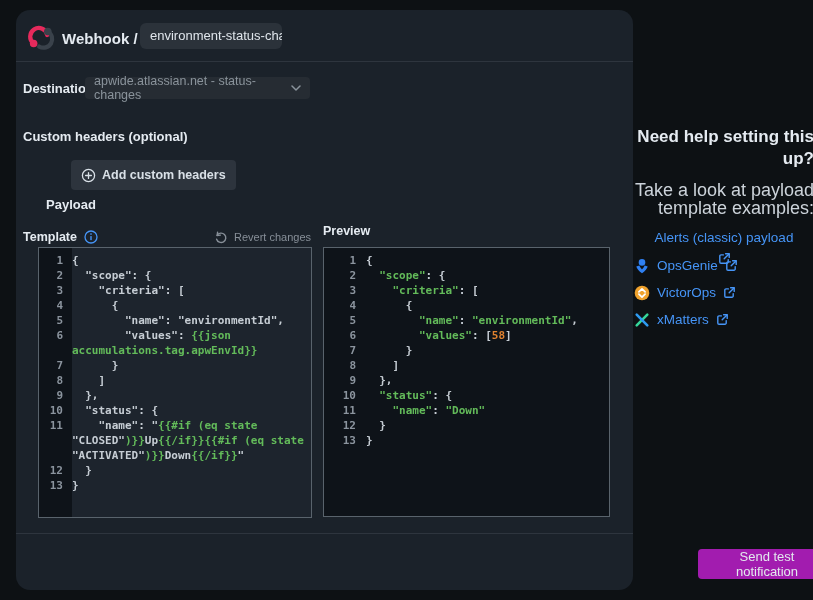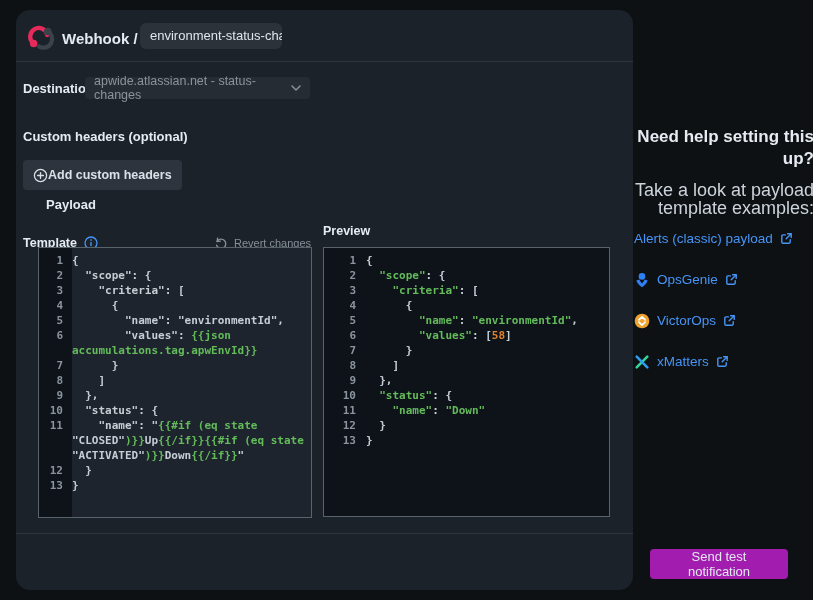--- a/index.html
+++ b/index.html
@@ -15,22 +15,22 @@
   .name-pill { background:#2b323a; border-radius:6px; color:#dfe5eb; font-size:13px;
                height:26px; line-height:26px; padding:0 10px; overflow:hidden; white-space:nowrap; }
   .divider { height:1px; background:#2e353e; left:0; right:0; }
 
   .section-label { font-size:13px; font-weight:700; color:#e5ebf1; }
 
   .dropdown { background:#262c33; border-radius:4px; height:22px; display:flex; align-items:center;
               padding:0 9px; color:#8a939b; font-size:12.5px; cursor:pointer; }
 
   .btn { background:#2d343d; border:none; border-radius:4px; color:#d9e0e7; font-size:12.5px;
-         font-weight:700; display:flex; align-items:center; padding:15px 10px; height:23px;
-         font-family:"Liberation Sans", sans-serif; cursor:pointer; }
+         font-weight:700; display:flex; align-items:center; gap:6px; padding:15px 10px; height:23px;
+         font-family:"Liberation Sans", sans-serif; cursor:pointer;margin-left:48px; }
   .btn-send { background:#a21caf; height:29px; font-size:13px; font-weight:400; color:#e3e9ee;
               justify-content:center; }
 
   .editor-head { display:flex; justify-content:space-between; align-items:center; }
   .editor-title { font-size:12.5px; font-weight:700; color:#e5ebf1; display:flex; align-items:center; gap:7px; }
   .revert { display:flex; align-items:center; gap:6px; color:#878f98; font-size:11px; cursor:pointer; }
 
   
   .editor { border:1px solid #59636c; font-family:"DejaVu Sans Mono", monospace;
             font-size:11px; line-height:15px; font-weight:700; padding-top:5px; overflow:hidden; }
@@ -45,21 +45,21 @@
   #template-editor .code-text { width:240px; }
   #preview-editor .code-text { flex:1; }
   .tok-p { color:#c6cdd4; }
   .tok-g { color:#63bb5a; }
   .tok-o { color:#e0822f; }
 
   
   .help-title { font-size:17px; font-weight:700; color:#e5ebf1; line-height:22px; }
   .help-sub { font-size:18px; color:#ccd3da; line-height:17.5px; margin-top:12px; }
   .help-link { display:flex; align-items:center; gap:7px; color:#4695f7; font-size:13.5px;
-               text-decoration:none; margin-top:24px; height:17px; cursor:pointer; }
+               text-decoration:none; margin-top:10px; height:17px; cursor:pointer; }
   .help-link .lbl { white-space:nowrap; }
   svg { display:block; }
 </style>
 </head>
 <body>
 
 <div id="screen">
   <div id="panel">
 
     <div class="abs" style="left:7px; top:9px; width:37px; height:37px;">
@@ -93,21 +93,21 @@
         <svg width="15" height="15" viewBox="0 0 15 15">
           <circle cx="7.5" cy="7.5" r="6.1" fill="none" stroke="#d9e0e7" stroke-width="1.3"></circle>
           <path d="M7.5 4.6v5.8M4.6 7.5h5.8" stroke="#d9e0e7" stroke-width="1.3" stroke-linecap="round"></path>
         </svg>
       </span>
       <span>Add custom headers</span>
     </button>
 
     <div class="abs section-label" style="left:7px; top:187px;padding-left:23px;">Payload</div>
 
-    <div class="abs editor-head" style="left:7px; top:226px; width:288px;text-align:center;">
+    <div class="abs editor-head" style="left:7px; top:220px; width:288px;text-align:center;">
       <div class="editor-title">
         <span>Template</span>
         <span>
           <svg width="14" height="14" viewBox="0 0 14 14">
             <circle cx="7" cy="7" r="6" fill="none" stroke="#4695f7" stroke-width="1.3"></circle>
             <rect x="6.3" y="6.1" width="1.4" height="4" fill="#4695f7"></rect>
             <rect x="6.3" y="3.3" width="1.4" height="1.5" fill="#4695f7"></rect>
           </svg>
         </span>
       </div>
@@ -232,21 +232,21 @@
         <div class="code-line">
           <span class="ln">13</span>
           <span class="code-text"><span class="tok-p">}</span></span>
         </div>
       </div>
 
     <div class="abs" style="left:618px; top:116px; width:180px;text-align:right;">
       <div class="help-title">Need help setting this up?</div>
       <div class="help-sub">Take a look at payload template examples:</div>
 
-      <a class="help-link" style="margin-top:13px;">
+      <a class="help-link" style="margin-top:13px;flex-direction:column;">
         <span class="lbl">Alerts (classic) payload</span>
         <span>
           <svg width="13" height="13" viewBox="0 0 13 13" fill="none" stroke="#4695f7" stroke-width="1.4" stroke-linecap="round" stroke-linejoin="round">
             <path d="M10.2 7.6V10a1.2 1.2 0 0 1-1.2 1.2H3A1.2 1.2 0 0 1 1.8 10V4.1A1.2 1.2 0 0 1 3 2.9h2.4"></path>
             <path d="M7.6 1.8h3.6v3.6"></path>
               <path d="M11 2 6.2 6.8"></path>
           </svg>
         </span>
       </a>
 

